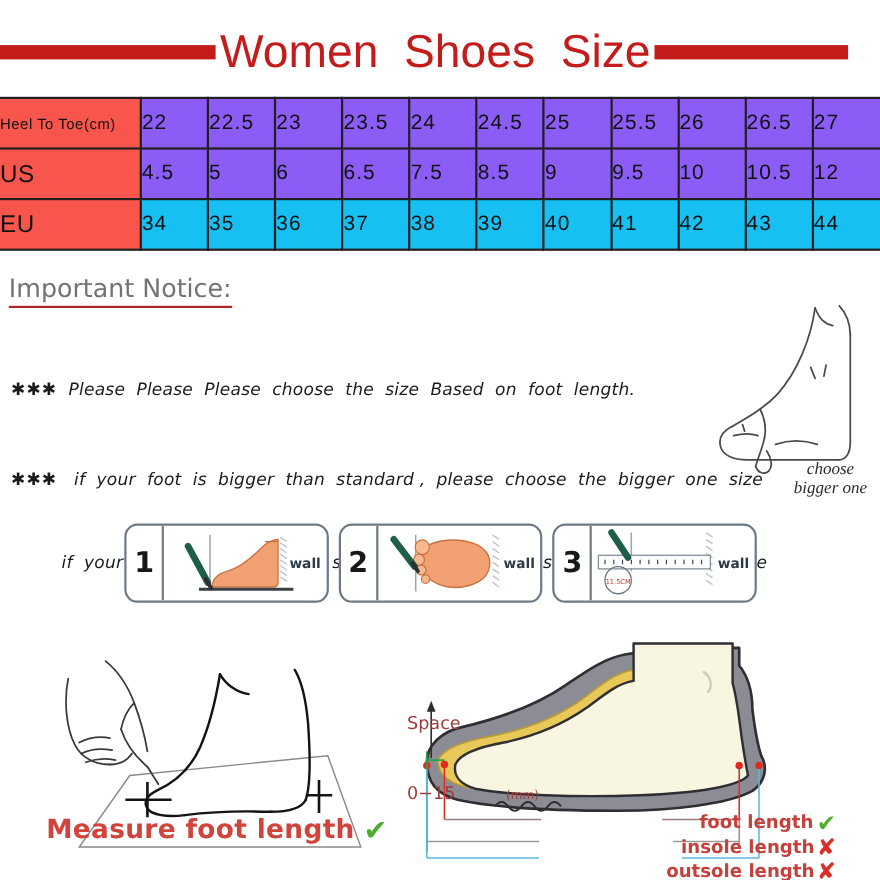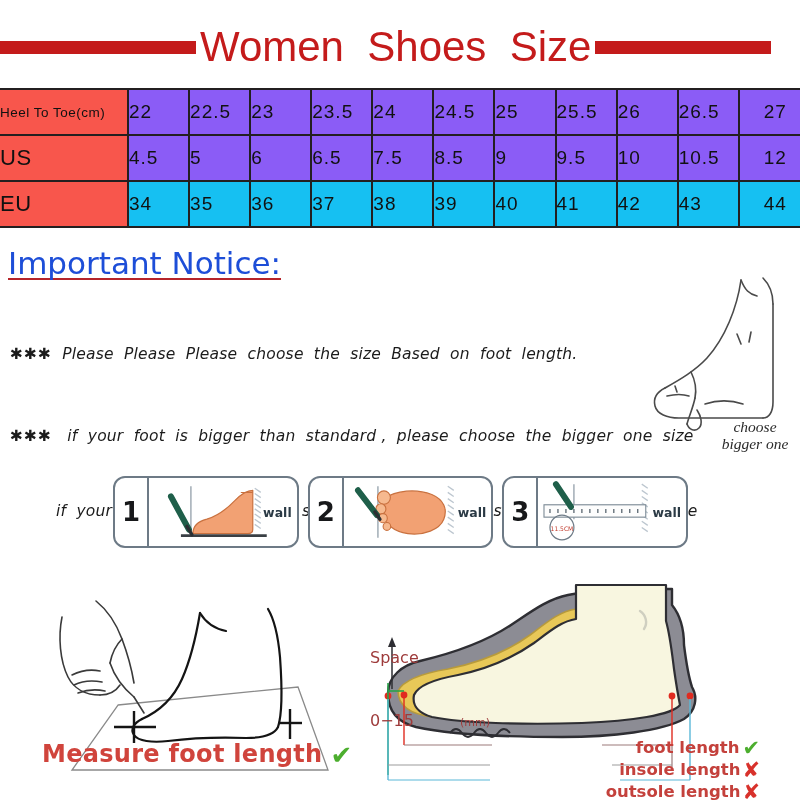--- a/index.html
+++ b/index.html
@@ -40,26 +40,26 @@
     padding:0;
   }
   .size-table td.rowhead{
     background:#f8564c;color:#111;font-size:15px;letter-spacing:0.5px;
     border-left:none;
   }
   .size-table td.rowhead.wide{font-size:13.5px;}
   .size-table tr.r-cm td.cell,
   .size-table tr.r-us td.cell{background:#8b5cf6;}
   .size-table tr.r-eu td.cell{background:#16c0f2;}
-  .size-table td.cell:last-child{border-right:none;padding-left:24px;}
+  .size-table td.cell:last-child{border-right:none;}
 
   
   .notice-title{
     position:absolute;left:8px;top:250px;
-    color:#1d4ed8;font-size:31px;font-weight:400;
+    color:#737373;font-size:23px;font-weight:400;
     font-family:"DejaVu Sans",sans-serif;
     border-bottom:2px solid #b5242a;padding-bottom:2px;
     line-height:26px;
   }
   .notice-block{
     position:absolute;left:10px;width:660px;
     font-family:"DejaVu Sans",sans-serif;
     color:#1b1b1b;font-size:15.5px;line-height:25px;
     white-space:pre;letter-spacing:0.2px;
   }

